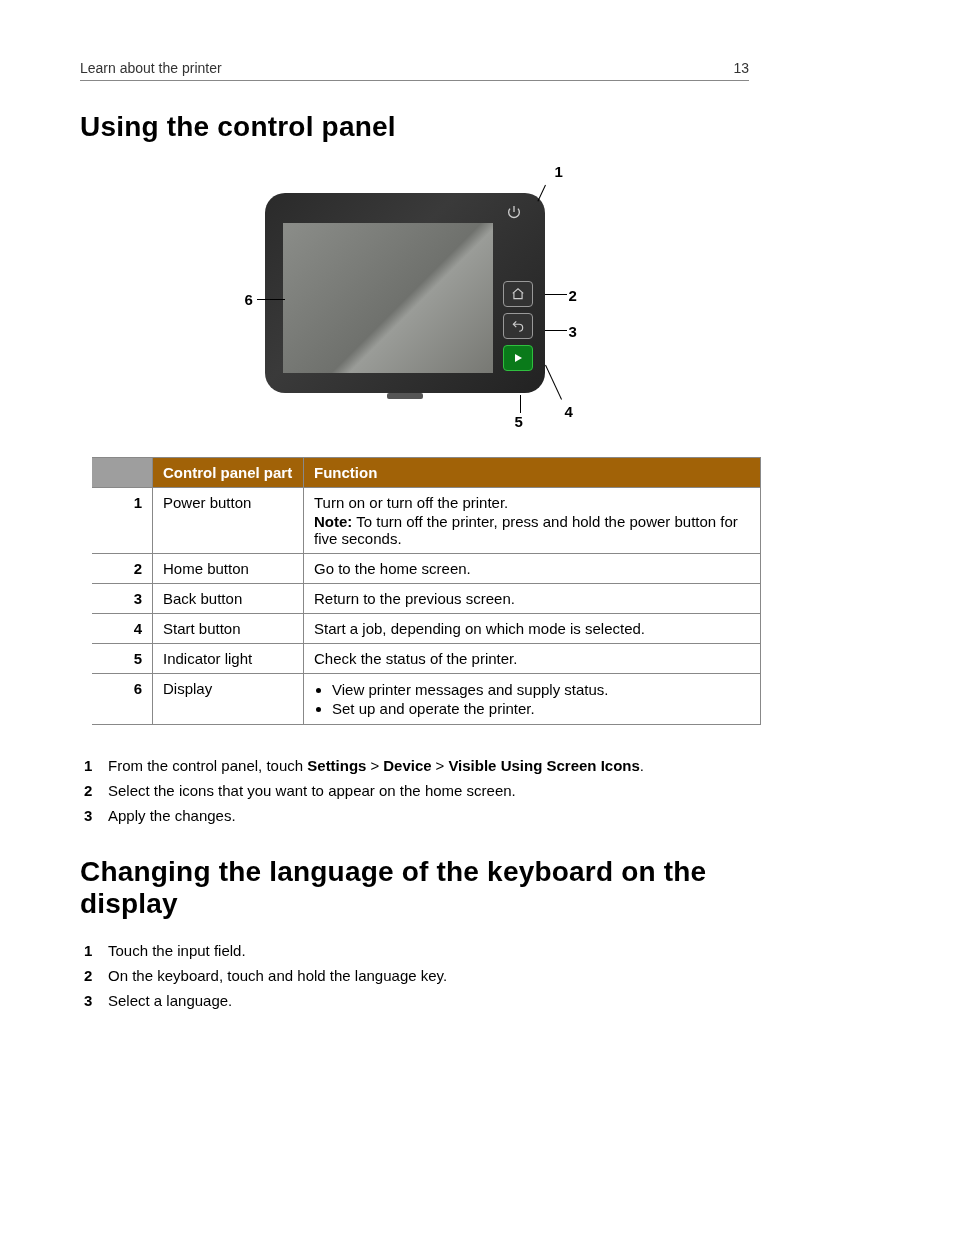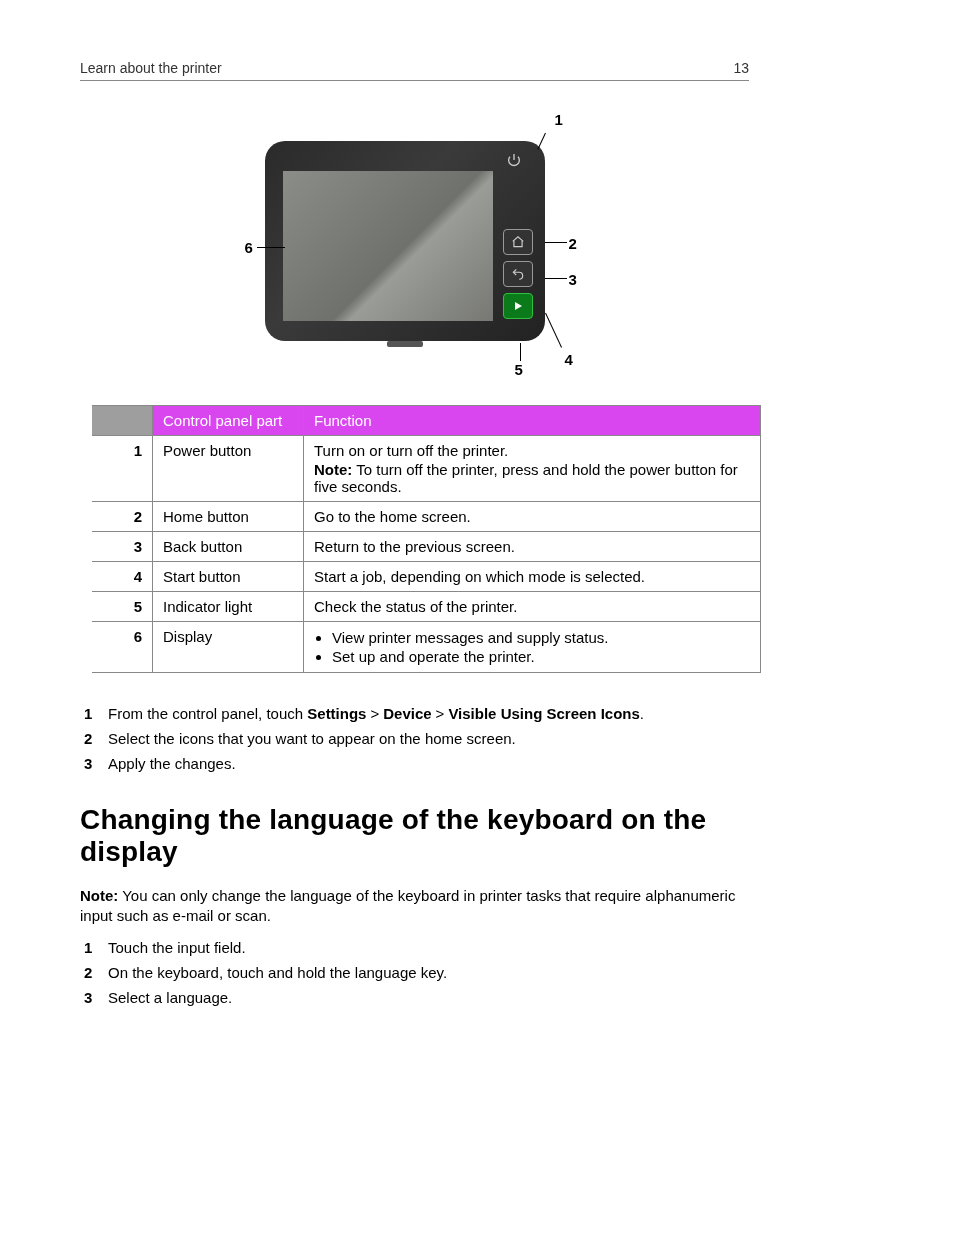--- a/index.html
+++ b/index.html
@@ -113,23 +113,23 @@
   th { border-top: 1px solid #888; }
   table { border-right: none; }
   th:last-child, td:last-child { border-right: 1px solid #888; }
   th:first-child, td:first-child {
     border-left: none;
     text-align: right;
     width: 40px;
     font-weight: bold;
   }
   thead th {
-    background: #d946ef;
+    background: #a16207;
     color: #fff;
-    font-weight: normal;
+    font-weight: bold;
   }
   thead th:first-child { background: #9e9e9e; }
   td.part-col { width: 130px; }
   ul.func-list {
     margin: 0; padding-left: 18px;
   }
   ul.func-list li { padding: 1px 0; }
   .func-note { margin-top: 2px; }
   .ordered {
     counter-reset: step;
@@ -159,20 +159,21 @@
 </style>
 </head>
 <body>
 
 <div class="page">
   <div class="header-bar">
     <span>Learn about the printer</span>
     <span>13</span>
   </div>
 
+  <h1>Using the control panel</h1>
 
   <div class="illus-wrap">
     <div class="illus">
       <div class="panel-body">
         <div class="panel-screen"></div>
         <div class="panel-power">
           <svg width="16" height="16" viewBox="0 0 24 24" fill="none" stroke="currentColor" stroke-width="2">
               <path d="M12 3v9"></path>
               <path d="M6 7a8 8 0 1 0 12 0"></path>
             </svg>
@@ -269,22 +270,18 @@
 
   <ol class="ordered">
     <li>
       <span>From the control panel, touch </span><span class="b">Settings</span><span class="sep">&gt;</span><span class="b">Device</span><span class="sep">&gt;</span><span class="b">Visible Using Screen Icons</span><span>.</span>
     </li>
     <li>Select the icons that you want to appear on the home screen.</li>
     <li>Apply the changes.</li>
   </ol>
 
   <h1>Changing the language of the keyboard on the display</h1>
-  <p class="note-para">
-    <span class="b">Note:</span>
-    <span>You can only change the language of the keyboard in printer tasks that require alphanumeric input such as e-mail or scan.</span>
-  </p>
   <ol class="ordered">
     <li>Touch the input field.</li>
     <li>On the keyboard, touch and hold the language key.</li>
     <li>Select a language.</li>
   </ol>
 </div>
 
 </body></html>

